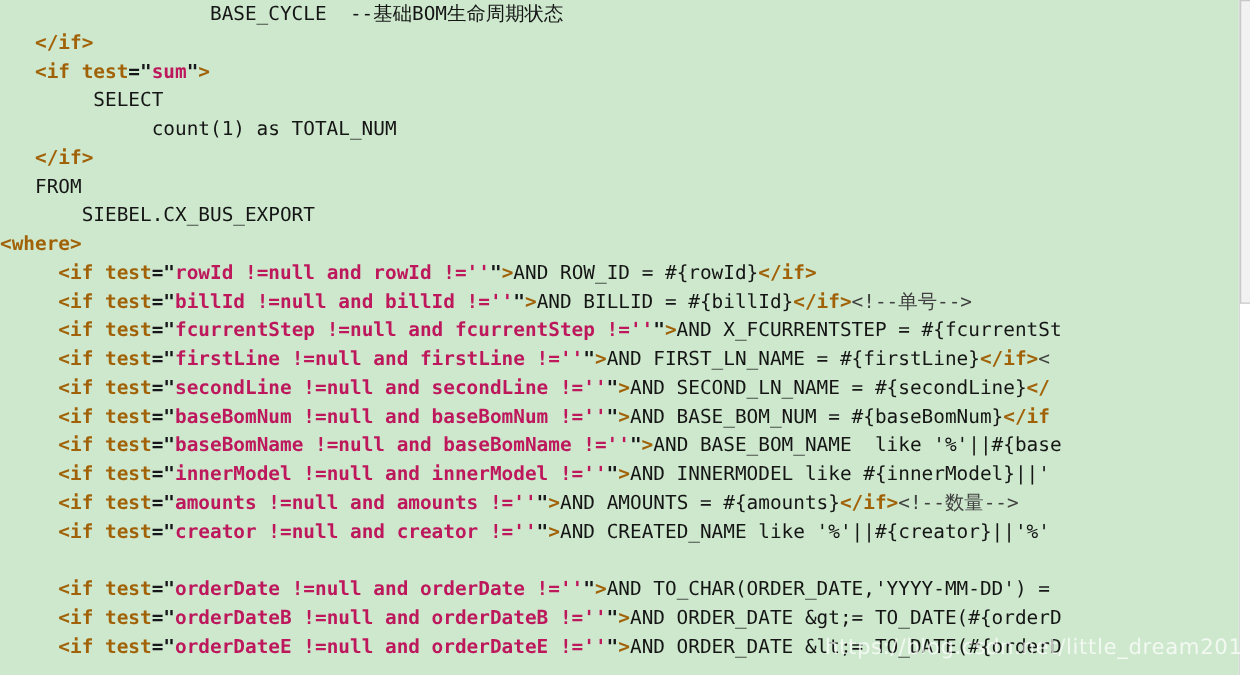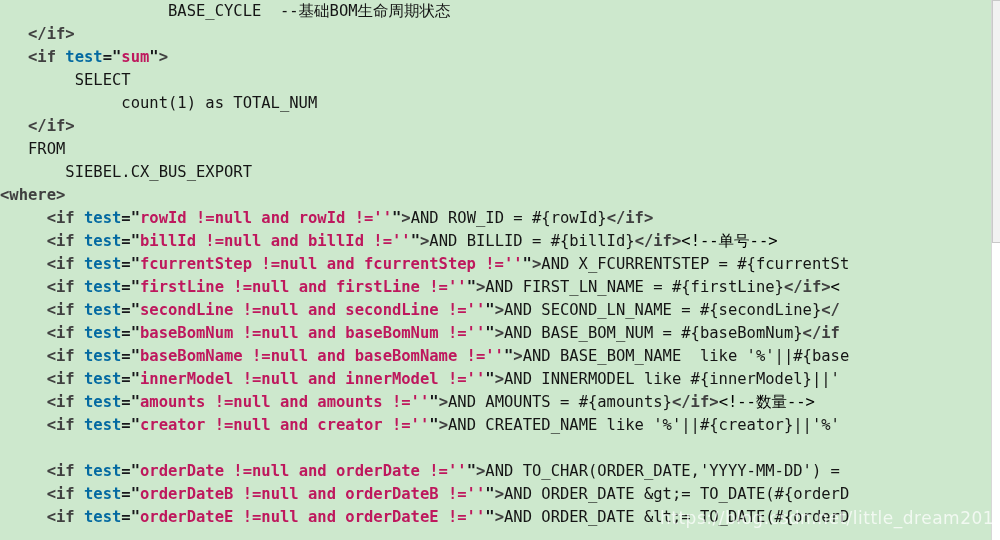--- a/index.html
+++ b/index.html
@@ -34,26 +34,26 @@
     line-height: 23px;
     letter-spacing: 0px;
     color: #111111;
   }
   .ln {
     display: block;
     height: 23px;
     white-space: pre;
   }
   
-  .tag      { color: #404040; font-weight: bold; }
-  .attr     { color: #0369a1; font-weight: bold; }
+  .tag      { color: #a16207; font-weight: bold; }
+  .attr     { color: #a16207; font-weight: bold; }
   .punc     { color: #17171b; font-weight: bold; }
   .val      { color: #be185d; font-weight: bold; }
   .plain    { color: #151515; font-weight: normal; }
-  .comment  { color: #000000; font-weight: normal; }
+  .comment  { color: #404040; font-weight: normal; }
 
   
   #vscroll {
     position: absolute;
     top: 0;
     right: 0;
     width: 9px;
     height: 540px;
     background: #ffffff;
     border-left: 1px solid #d7d7d7;

